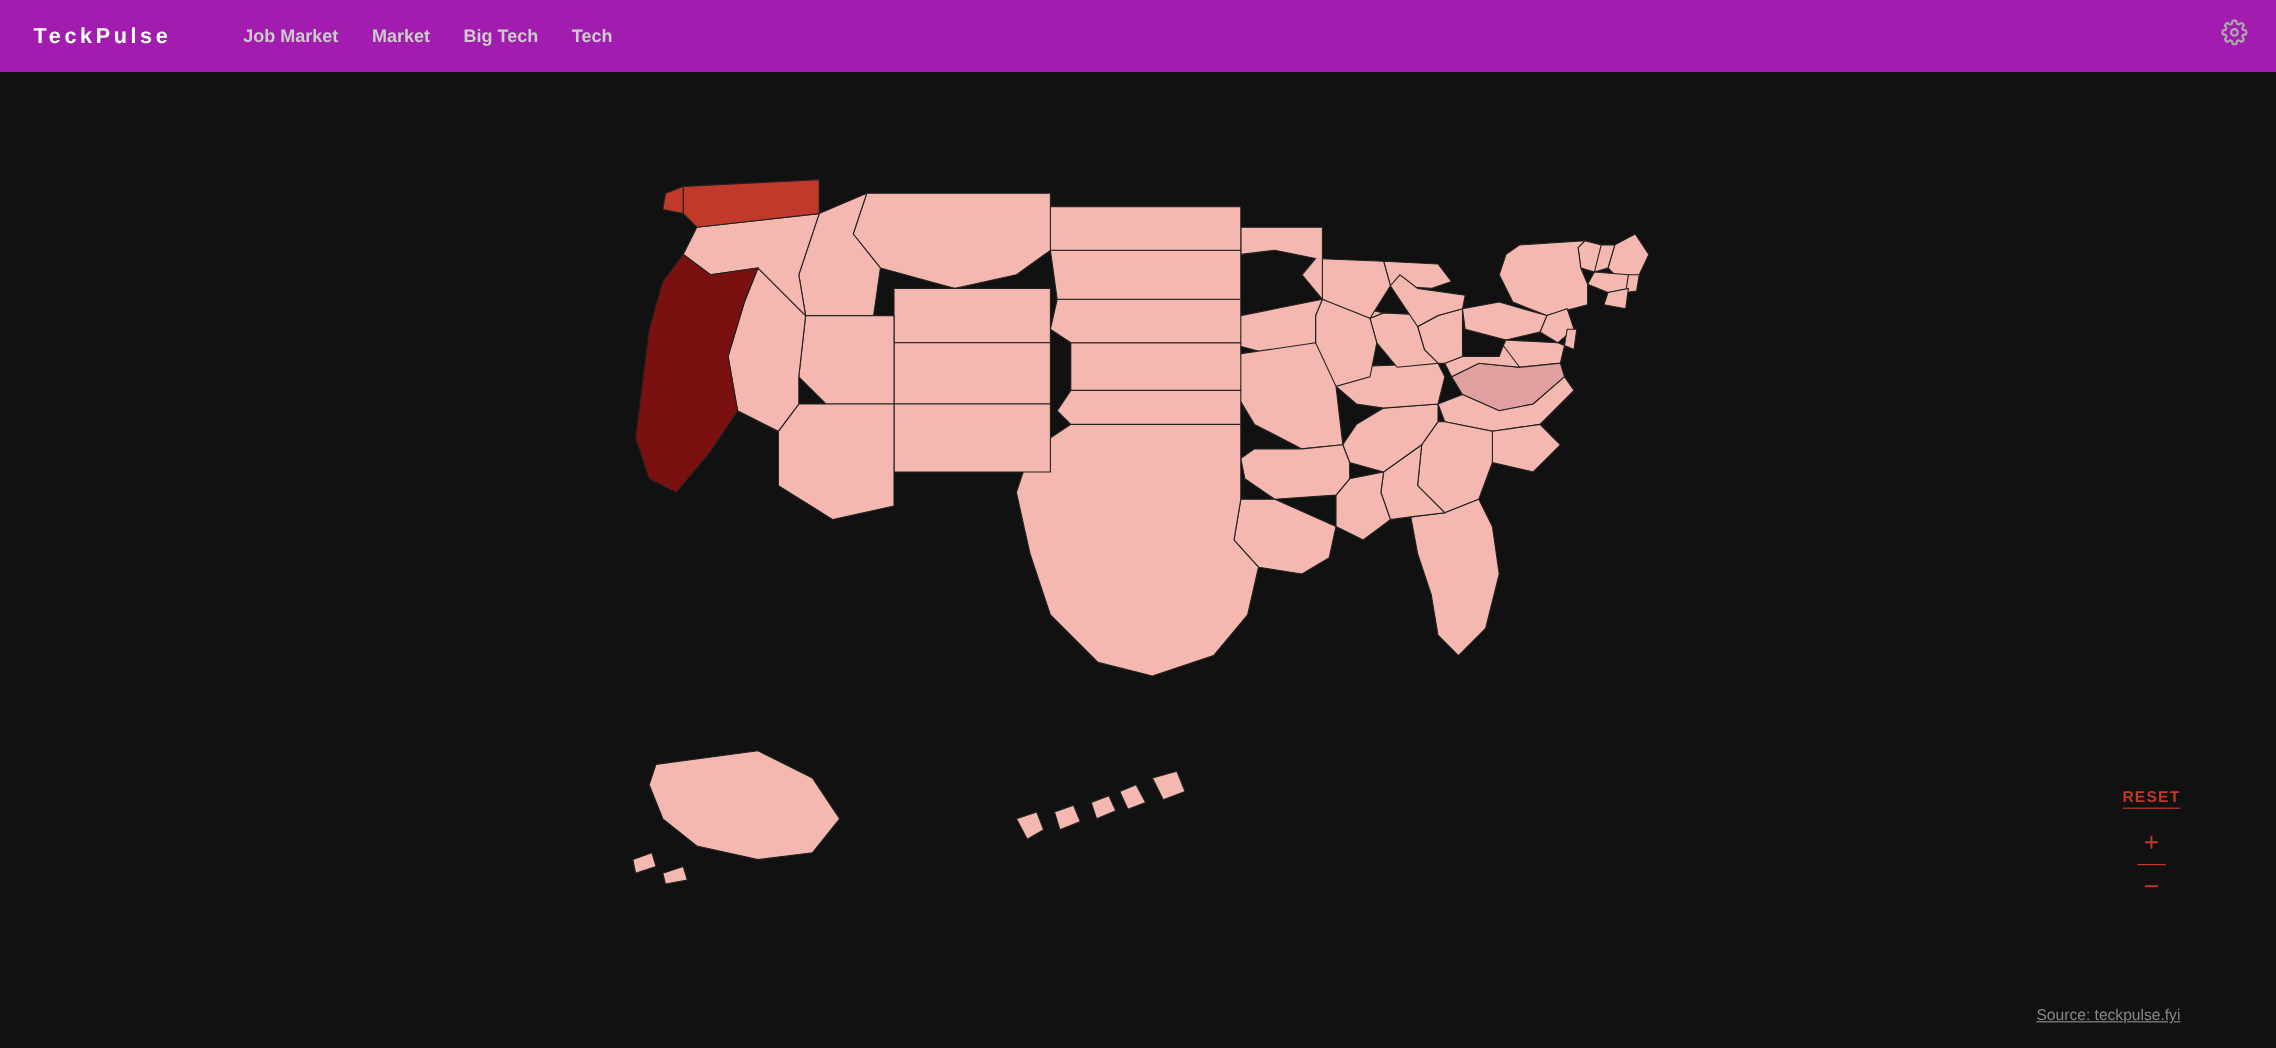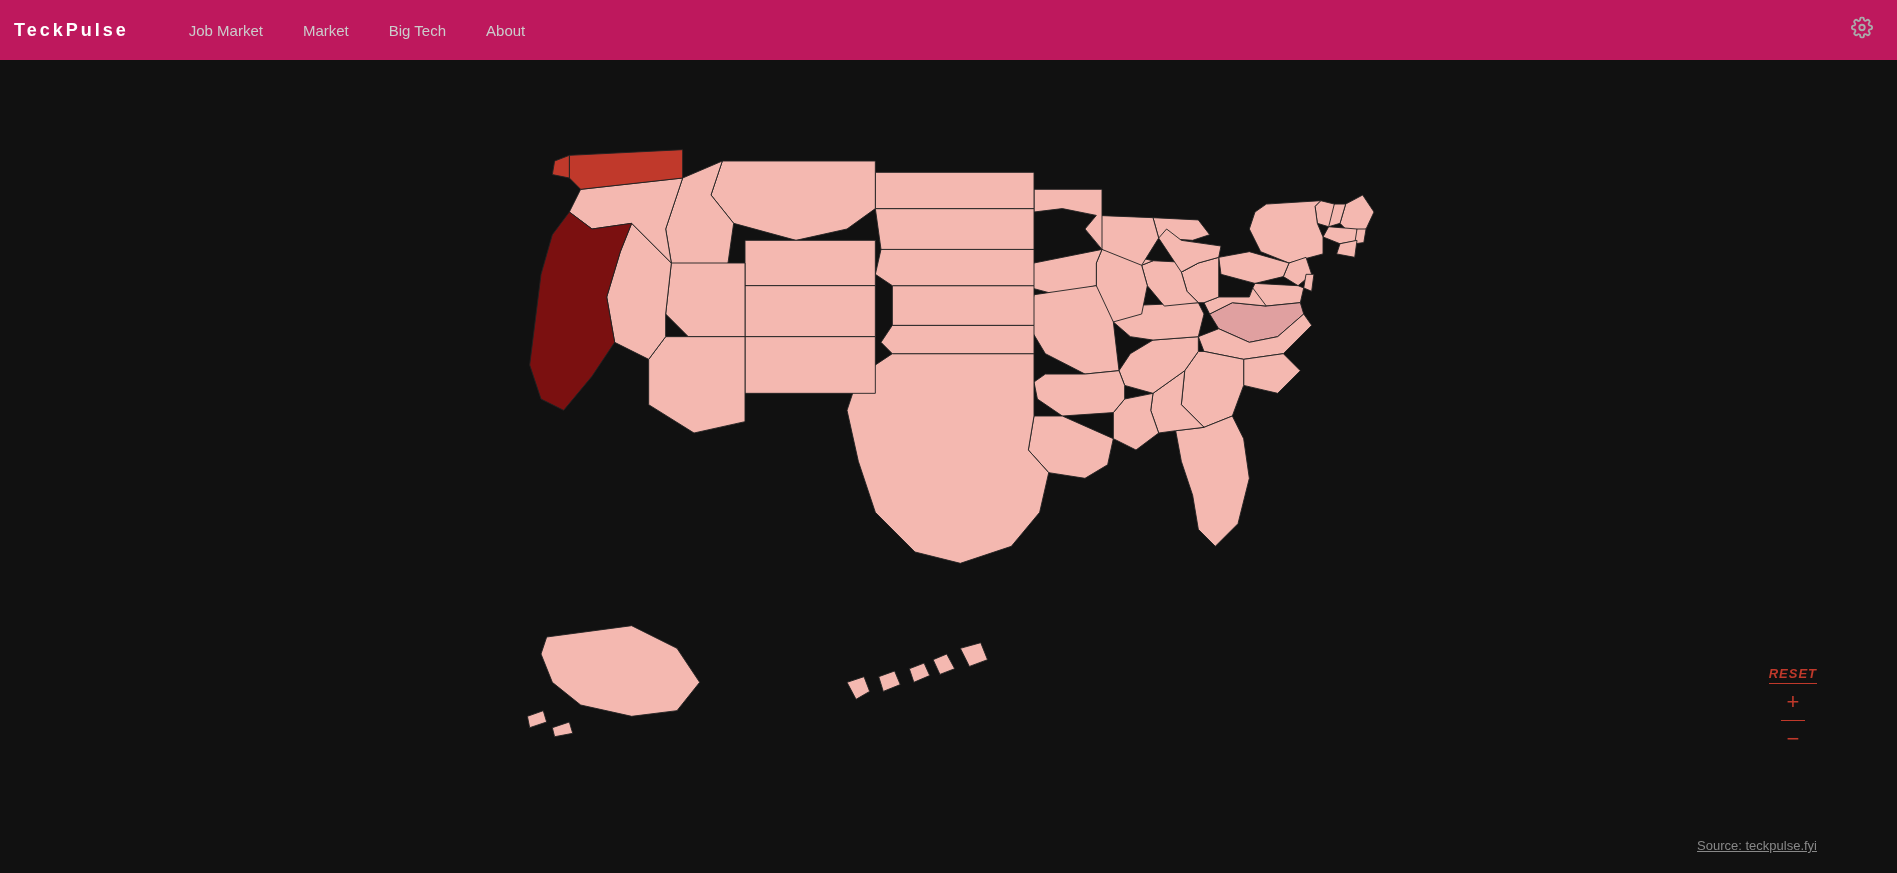--- a/index.html
+++ b/index.html
@@ -2,36 +2,37 @@
 <html><head>
   <meta charset="utf-8">
   <style>
     * { margin: 0; padding: 0; box-sizing: border-box; }
     body { background: #111; color: #fff; font-family: Arial, sans-serif; width: 1897px; height: 873px; overflow: hidden; }
 
     
     header {
       display: flex;
       align-items: center;
-      background: #be185d;
+      background: #a21caf;
       height: 60px;
-      padding: 0 14px;
+      padding: 0 28px;
       position: relative;
       z-index: 10;
     }
     .logo {
       font-size: 18px;
       font-weight: bold;
       letter-spacing: 3px;
       color: #fff;
       margin-right: 60px;
     }
     nav {
       display: flex;
-      gap: 40px;
+      gap: 28px;
+      font-weight: bold;
     }
     nav a {
       color: #ccc;
       text-decoration: none;
       font-size: 15px;
       cursor: pointer;
     }
     .settings-icon {
       position: absolute;
       right: 24px;
@@ -69,26 +70,25 @@
       gap: 4px;
     }
     .reset-btn {
       color: #c0392b;
       font-size: 13px;
       font-weight: bold;
       letter-spacing: 1px;
       cursor: pointer;
       border-bottom: 1px solid #c0392b;
       padding-bottom: 2px;
-      margin-bottom: 0;
+      margin-bottom: 10px;
       background: none;
       border: none;
       border-bottom: 1px solid #c0392b;
       color: #c0392b;
-      font-style: italic;
     }
     .zoom-btn {
       background: none;
       border: none;
       color: #c0392b;
       font-size: 22px;
       cursor: pointer;
       line-height: 1;
       width: 28px;
       height: 28px;
@@ -114,21 +114,21 @@
   </style>
 </head>
 <body>
 
 <header>
   <div class="logo">TeckPulse</div>
   <nav>
     <a>Job Market</a>
     <a>Market</a>
     <a>Big Tech</a>
-    <a>About</a>
+    <a>Tech</a>
   </nav>
   <div class="settings-icon">
     <svg width="22" height="22" viewBox="0 0 24 24" fill="none" stroke="#aaa" stroke-width="2">
       <circle cx="12" cy="12" r="3"></circle>
       <path d="M19.4 15a1.65 1.65 0 0 0 .33 1.82l.06.06a2 2 0 0 1-2.83 2.83l-.06-.06a1.65 1.65 0 0 0-1.82-.33 1.65 1.65 0 0 0-1 1.51V21a2 2 0 0 1-4 0v-.09A1.65 1.65 0 0 0 9 19.4a1.65 1.65 0 0 0-1.82.33l-.06.06a2 2 0 0 1-2.83-2.83l.06-.06A1.65 1.65 0 0 0 4.68 15a1.65 1.65 0 0 0-1.51-1H3a2 2 0 0 1 0-4h.09A1.65 1.65 0 0 0 4.6 9a1.65 1.65 0 0 0-.33-1.82l-.06-.06a2 2 0 0 1 2.83-2.83l.06.06A1.65 1.65 0 0 0 9 4.68a1.65 1.65 0 0 0 1-1.51V3a2 2 0 0 1 4 0v.09a1.65 1.65 0 0 0 1 1.51 1.65 1.65 0 0 0 1.82-.33l.06-.06a2 2 0 0 1 2.83 2.83l-.06.06A1.65 1.65 0 0 0 19.4 9a1.65 1.65 0 0 0 1.51 1H21a2 2 0 0 1 0 4h-.09a1.65 1.65 0 0 0-1.51 1z"></path>
     </svg>
   </div>
 </header>
 
 <div class="map-container">

